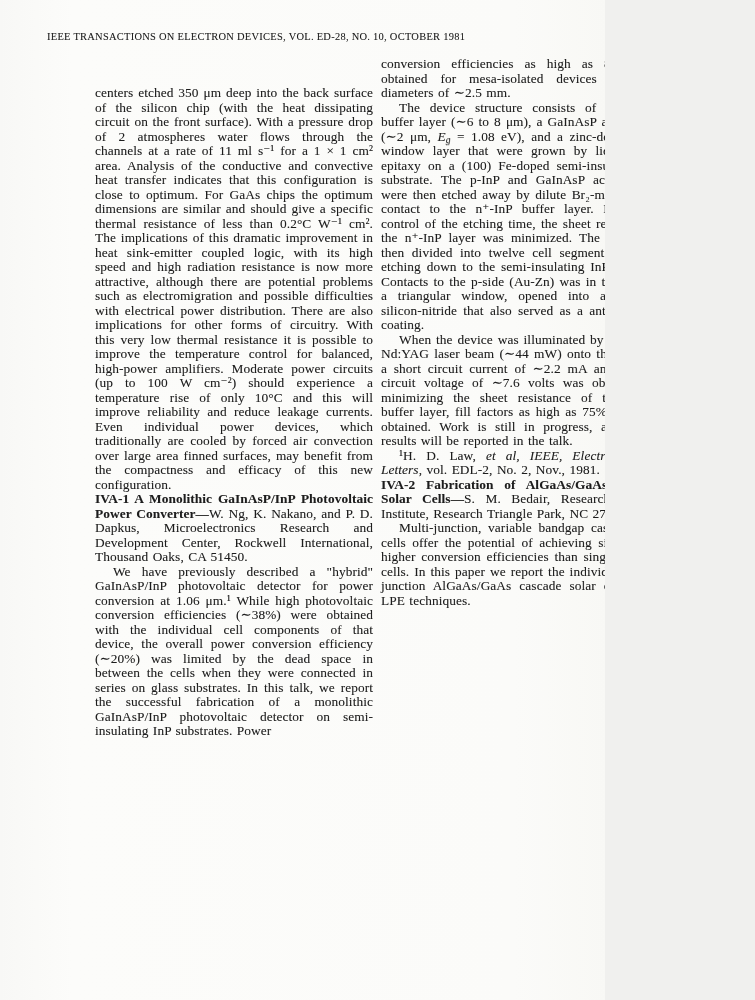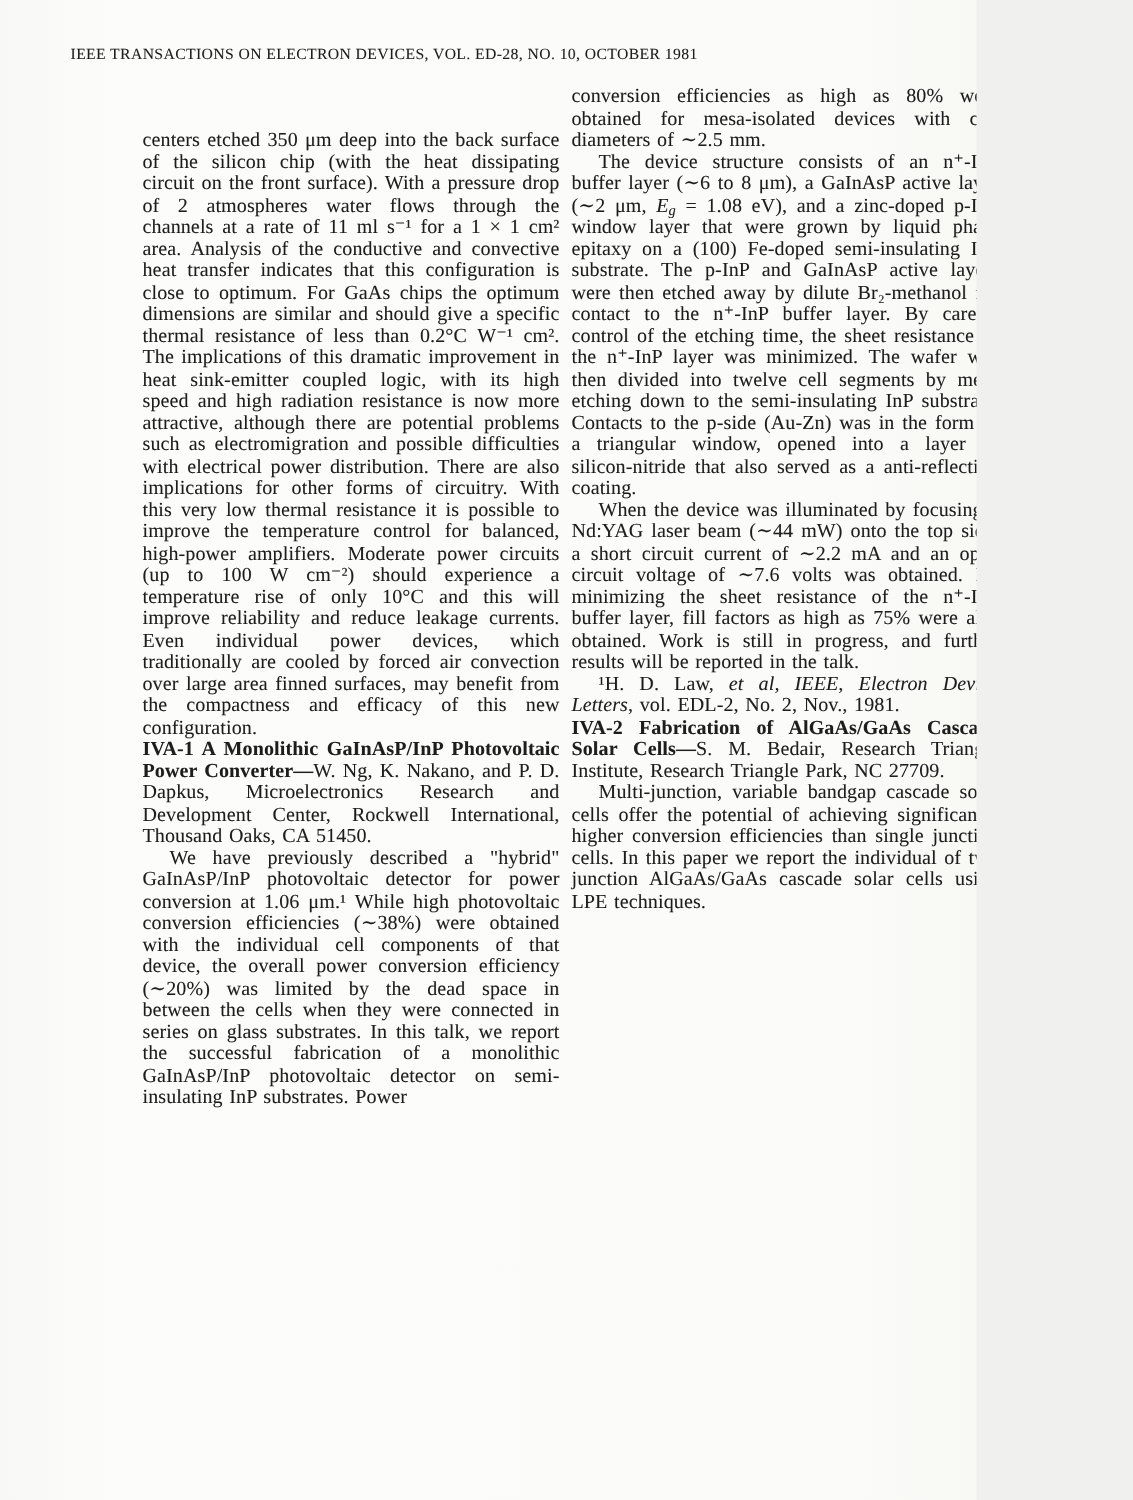--- a/index.html
+++ b/index.html
@@ -9,21 +9,20 @@
   }
   .page {
     position: relative;
     width: 605px;
     height: 1000px;
     background: linear-gradient(90deg, #f8f8f6 0%, #fcfcfa 12%, #fbfbf9 85%, #f8f8f5 100%);
     font-family: "Liberation Serif", "DejaVu Serif", serif;
     color: #1d1d1d;
     overflow: hidden;
     text-shadow: 0.2px 0.2px 0 rgba(25,25,25,0.28);
-    padding-left: 46px;
   }
   .running-header {
     position: absolute;
     top: 31px;
     left: 47px;
     width: 643px;
     display: flex;
     justify-content: space-between;
     font-size: 10.4px;
     letter-spacing: 0.3px;

